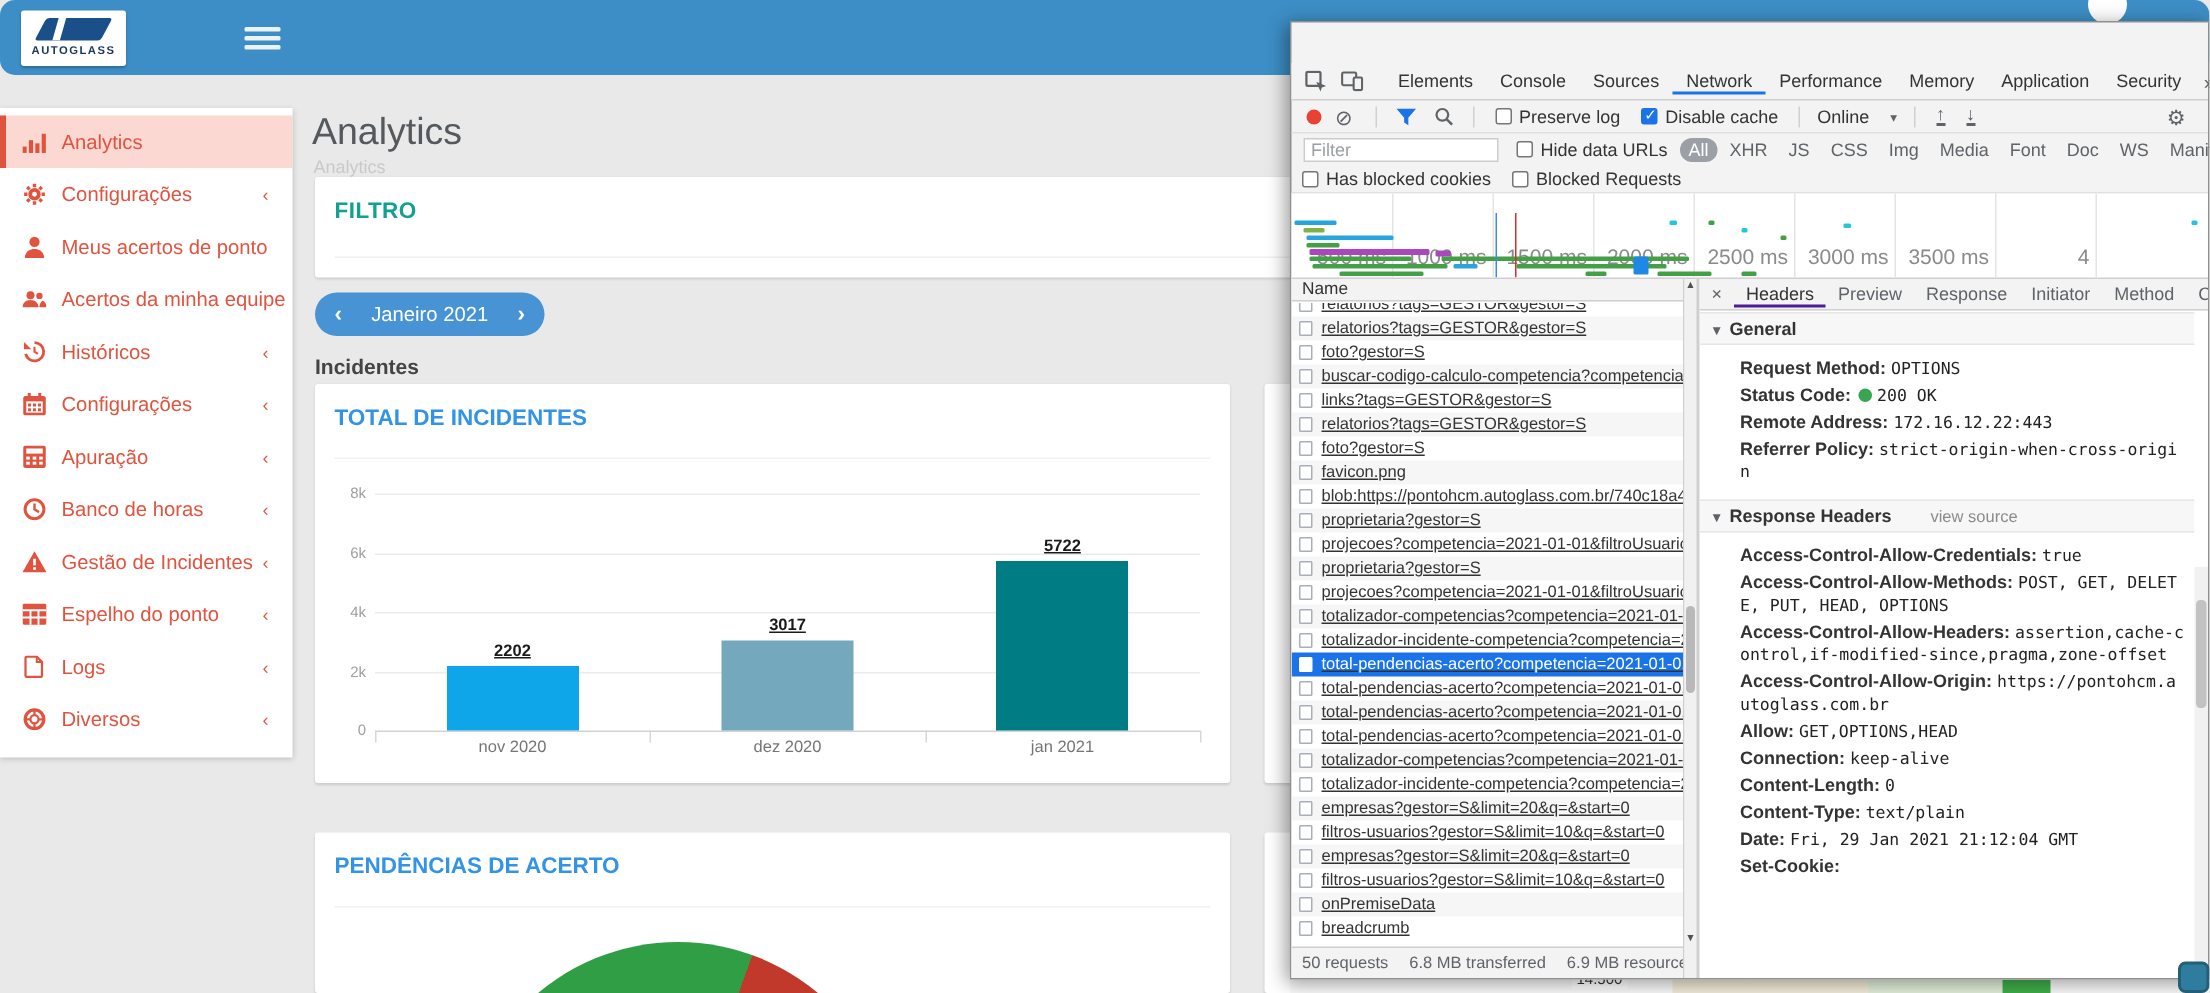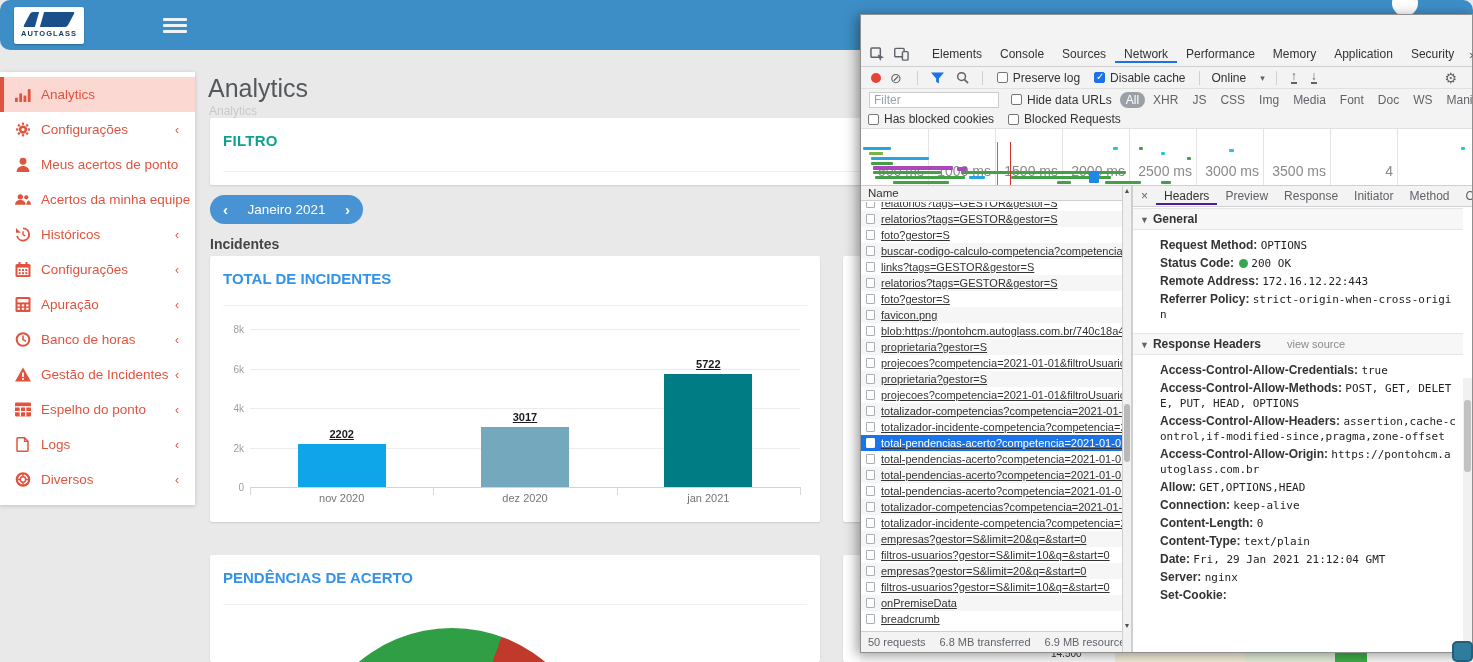--- a/index.html
+++ b/index.html
@@ -661,21 +661,20 @@
           <div class="hrows">
             <div class="hrow"><span class="hkey">Access-Control-Allow-Credentials: </span><span class="hval">true</span></div>
             <div class="hrow"><span class="hkey">Access-Control-Allow-Methods: </span><span class="hval">POST, GET, DELETE, PUT, HEAD, OPTIONS</span></div>
             <div class="hrow"><span class="hkey">Access-Control-Allow-Headers: </span><span class="hval">assertion,cache-control,if-modified-since,pragma,zone-offset</span></div>
             <div class="hrow"><span class="hkey">Access-Control-Allow-Origin: </span><span class="hval">https://pontohcm.autoglass.com.br</span></div>
             <div class="hrow"><span class="hkey">Allow: </span><span class="hval">GET,OPTIONS,HEAD</span></div>
             <div class="hrow"><span class="hkey">Connection: </span><span class="hval">keep-alive</span></div>
             <div class="hrow"><span class="hkey">Content-Length: </span><span class="hval">0</span></div>
             <div class="hrow"><span class="hkey">Content-Type: </span><span class="hval">text/plain</span></div>
             <div class="hrow"><span class="hkey">Date: </span><span class="hval">Fri, 29 Jan 2021 21:12:04 GMT</span></div>
-            <div class="hrow"><span class="hkey">Server: </span><span class="hval">nginx</span></div>
             <div class="hrow"><span class="hkey">Set-Cookie: </span></div>
           </div>
         </div>
       <div id="detail-scroll">
           <div id="detail-thumb"></div>
         </div>
     </div>
   </div>
 
   <div id="bottom-strip">

